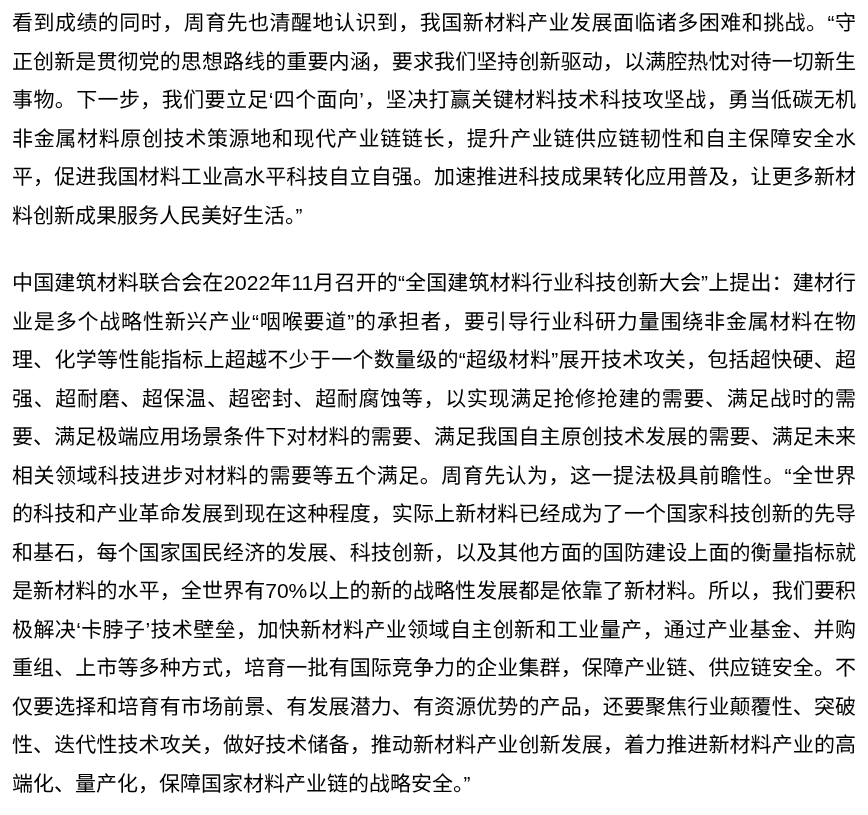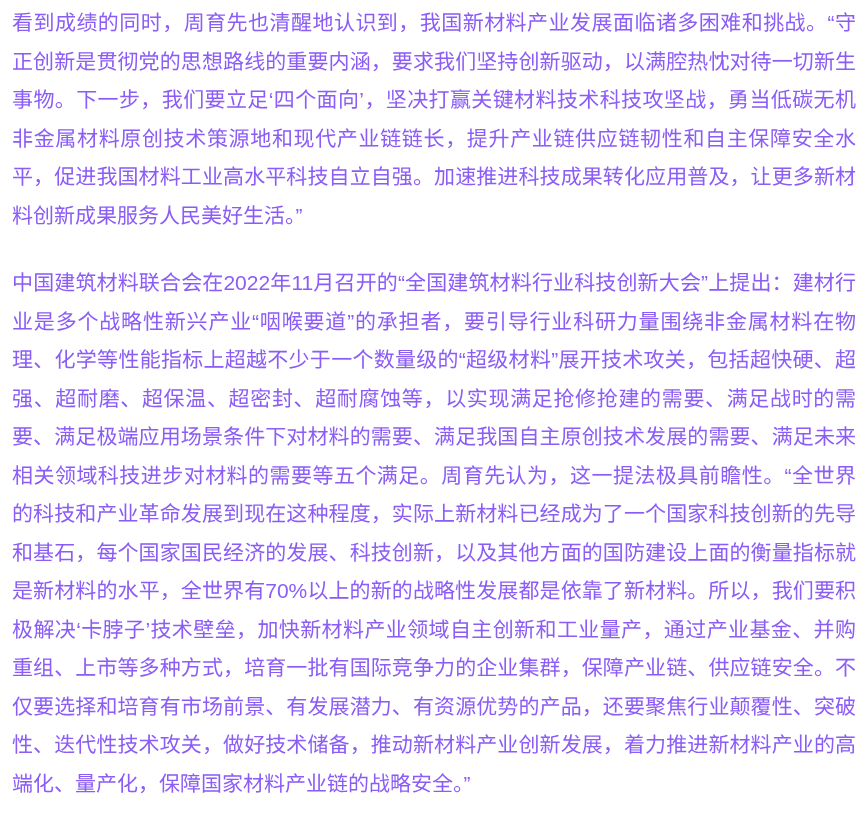--- a/index.html
+++ b/index.html
@@ -13,21 +13,21 @@
     font-family: "Liberation Sans", sans-serif;
     -webkit-font-smoothing: antialiased;
   }
   .article {
     box-sizing: border-box;
     width: 868px;
     padding: 4px 12px 0 12px;
   }
   .article p {
     margin: 0 0 29px 0;
-    color: #8b5cf6;
+    color: #000000;
     font-size: 21px;
     line-height: 38.5px;
     font-weight: 300;
     text-align: justify;
     letter-spacing: 0;
     word-break: break-all;
   }
 </style>
 </head>
 <body>

